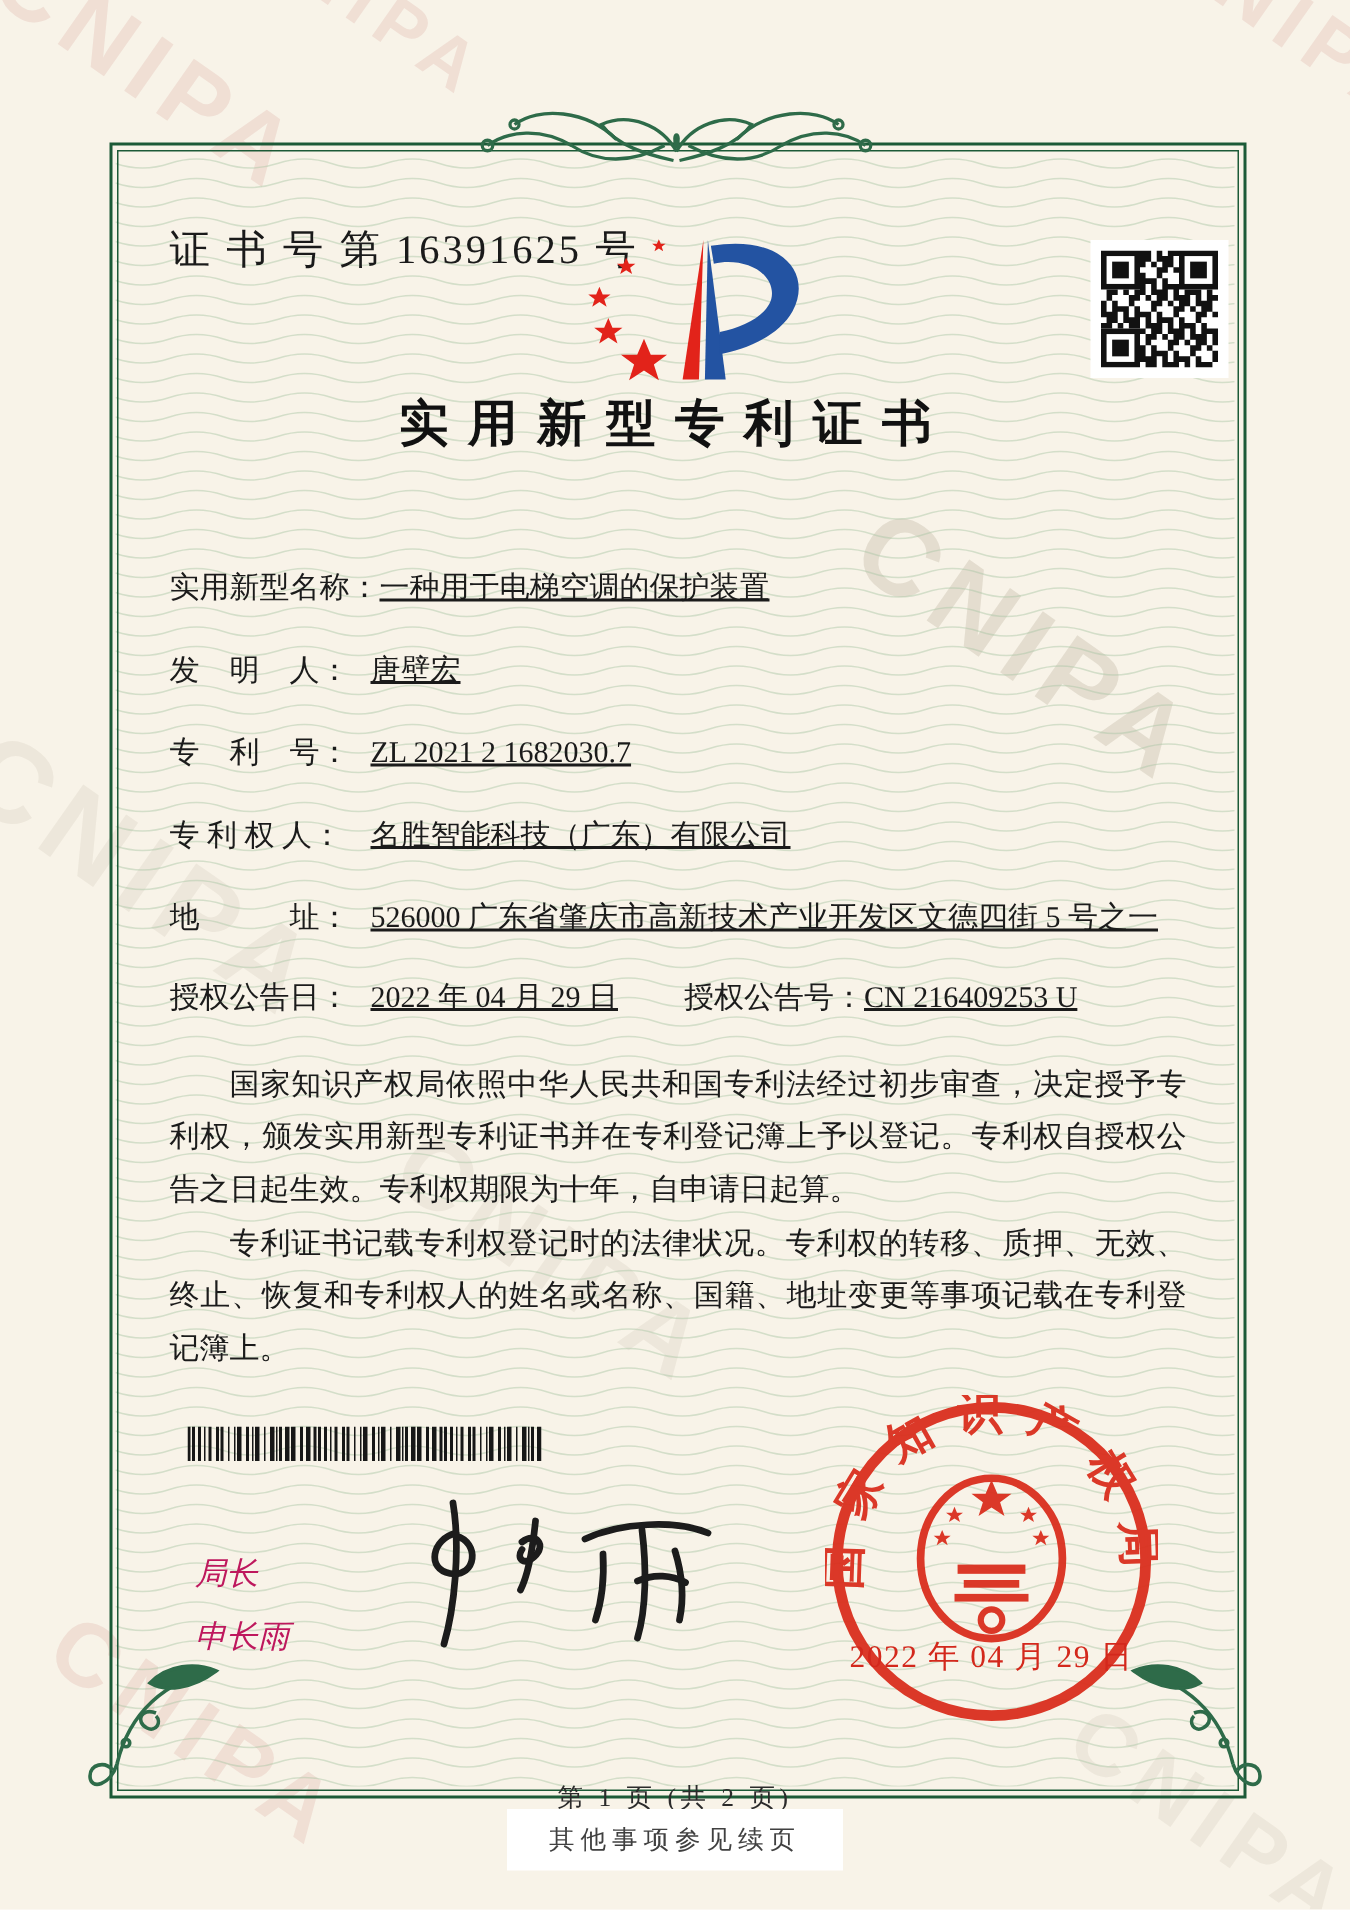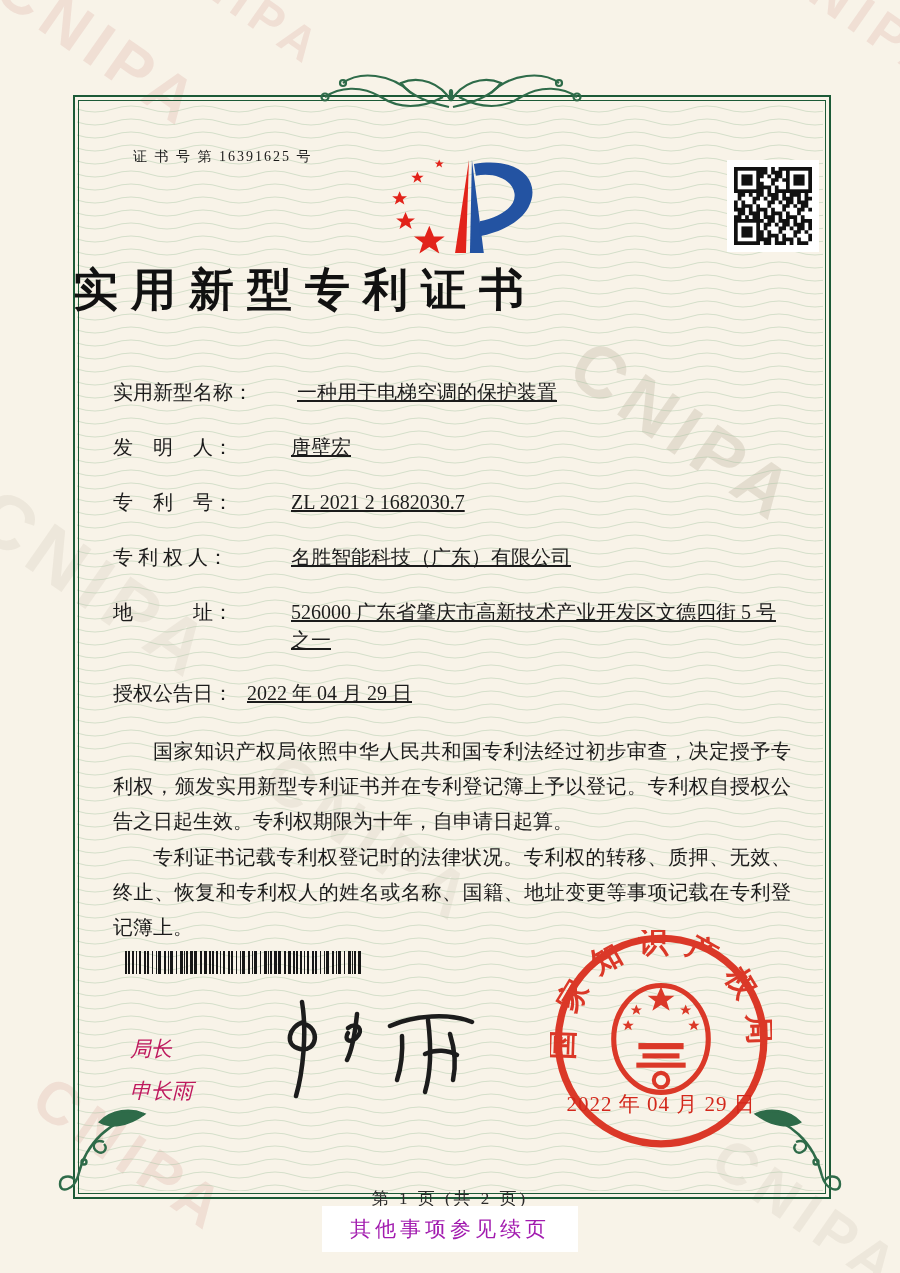--- a/index.html
+++ b/index.html
@@ -16,30 +16,30 @@
   
   .frame{position:absolute;left:73px;top:95px;width:754px;height:1100px;
          border:2px solid #1c5a37;}
   .frame::after{content:"";position:absolute;left:3px;top:3px;right:3px;bottom:3px;
          border:1px solid #1c5a37;}
   .waves{position:absolute;left:2px;top:2px;width:746px;height:1092px;overflow:hidden;}
 
   .ornament{position:absolute;color:#2e6b49;}
 
   
-  .cert-number{position:absolute;left:113px;top:148px;font-size:14px;color:#1a1a1a;letter-spacing:2px;margin-left:20px;}
+  .cert-number{position:absolute;left:113px;top:148px;font-size:27px;color:#1a1a1a;letter-spacing:2px;}
   .logo{position:absolute;left:383px;top:154px;width:160px;height:104px;}
   .qr{position:absolute;left:727px;top:160px;width:92px;height:92px;background:#ffffff;
       display:flex;align-items:center;justify-content:center;}
-  .title{position:absolute;left:73px;top:260px;width:754px;
-         font-size:45px;font-weight:700;letter-spacing:13px;color:#111;}
+  .title{position:absolute;left:73px;top:260px;width:754px;text-align:center;
+         font-size:33px;font-weight:700;letter-spacing:13px;color:#111;}
 
   
   .content{position:absolute;left:113px;top:378px;width:678px;color:#1b1b1b;}
-  .frow{display:flex;font-size:20px;line-height:28px;margin-bottom:27px;gap:44px;}
+  .frow{display:flex;font-size:20px;line-height:28px;margin-bottom:27px;}
   .flabel{white-space:pre;min-width:134px;}
   .fvalue{max-width:532px;text-decoration:underline;}
   .frow.address{margin-bottom:5px;}
   .frow.grant .pair{display:flex;margin-top:20px;}
   .frow.grant .pair + .pair{margin-left:44px;}
 
   .paras{margin-top:6px;}
   .paras p{margin:0 0 2px 0;font-size:20px;line-height:1.74;text-indent:2em;
            text-align:justify;color:#1b1b1b;}
 
@@ -47,21 +47,21 @@
   .barcode{position:absolute;left:125px;top:951px;z-index:3;}
   .seal{position:absolute;left:550px;top:930px;width:222px;height:222px;z-index:5;opacity:.95;}
   .seal-date{position:absolute;left:552px;top:1090px;width:218px;text-align:center;z-index:6;
              color:#d3281c;font-size:21px;letter-spacing:1px;white-space:nowrap;}
   .officer{position:absolute;left:130px;top:1028px;font-size:21px;color:#be185d;line-height:42px;z-index:4;font-style:italic;}
   .signature{position:absolute;left:252px;top:992px;width:235px;height:115px;z-index:4;color:#1c1c1c;}
 
   .page-number{position:absolute;left:73px;top:1152px;width:754px;text-align:center;
                font-size:17px;letter-spacing:3px;color:#2b2b2b;z-index:4;margin-top:35px;}
   .note-box{position:absolute;left:50%;top:1206px;transform:translateX(-50%);
-            background:#ffffff;padding:9px 28px;font-size:21px;letter-spacing:4px;color:#a21caf;z-index:7;
+            background:#ffffff;padding:9px 28px;font-size:17px;letter-spacing:4px;color:#404040;z-index:7;
             white-space:nowrap;}
   svg{display:block;}
 </style>
 </head>
 <body>
 
 <svg width="0" height="0" style="position:absolute" aria-hidden="true">
   <defs>
     <path id="star5" d="M0 -10 L2.94 -3.09 10 -3.09 4.29 1.18 6.47 8.09 0 3.82 -6.47 8.09 -4.29 1.18 -10 -3.09 -2.94 -3.09 Z"></path>
   </defs>
@@ -175,20 +175,24 @@
       <span class="fvalue">名胜智能科技（广东）有限公司</span>
     </div>
     <div class="frow address">
       <span class="flabel">地　　　址：</span>
       <span class="fvalue">526000 广东省肇庆市高新技术产业开发区文德四街 5 号之一</span>
     </div>
     <div class="frow grant">
       <span class="pair">
         <span class="flabel">授权公告日：</span>
         <span class="fvalue">2022 年 04 月 29 日</span>
+      </span>
+      <span class="pair">
+        <span class="flabel" style="min-width:0;">授权公告号：</span>
+        <span class="fvalue">CN 216409253 U</span>
       </span>
     </div>
 
     <div class="paras">
       <p>国家知识产权局依照中华人民共和国专利法经过初步审查，决定授予专利权，颁发实用新型专利证书并在专利登记簿上予以登记。专利权自授权公告之日起生效。专利权期限为十年，自申请日起算。</p>
       <p>专利证书记载专利权登记时的法律状况。专利权的转移、质押、无效、终止、恢复和专利权人的姓名或名称、国籍、地址变更等事项记载在专利登记簿上。</p>
     </div>
   </div>
 
   <svg class="barcode" width="236" height="23" viewBox="0 0 236 23">

